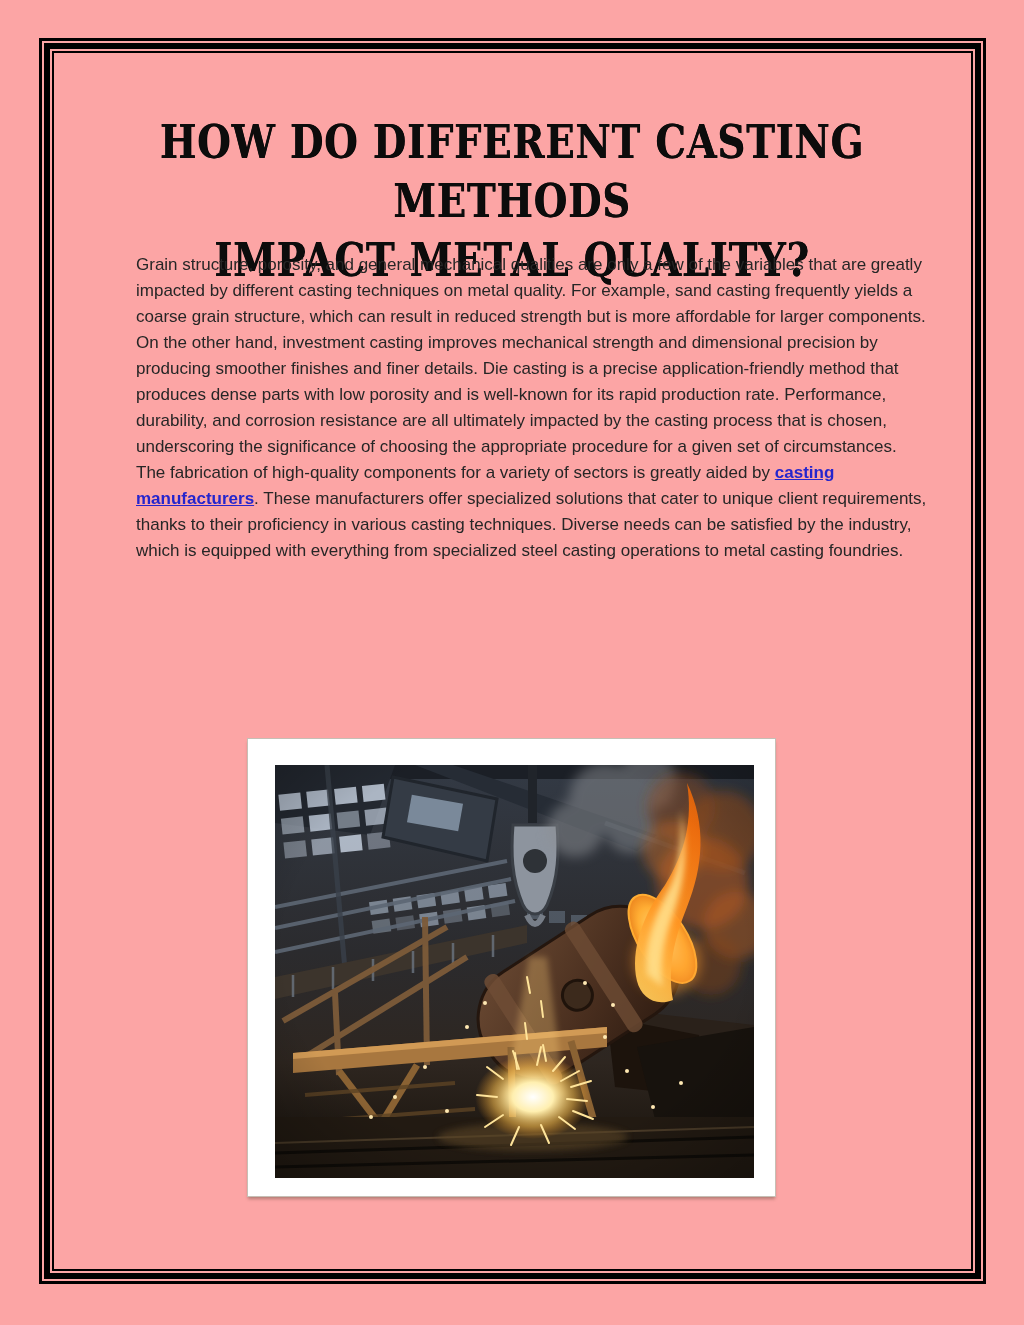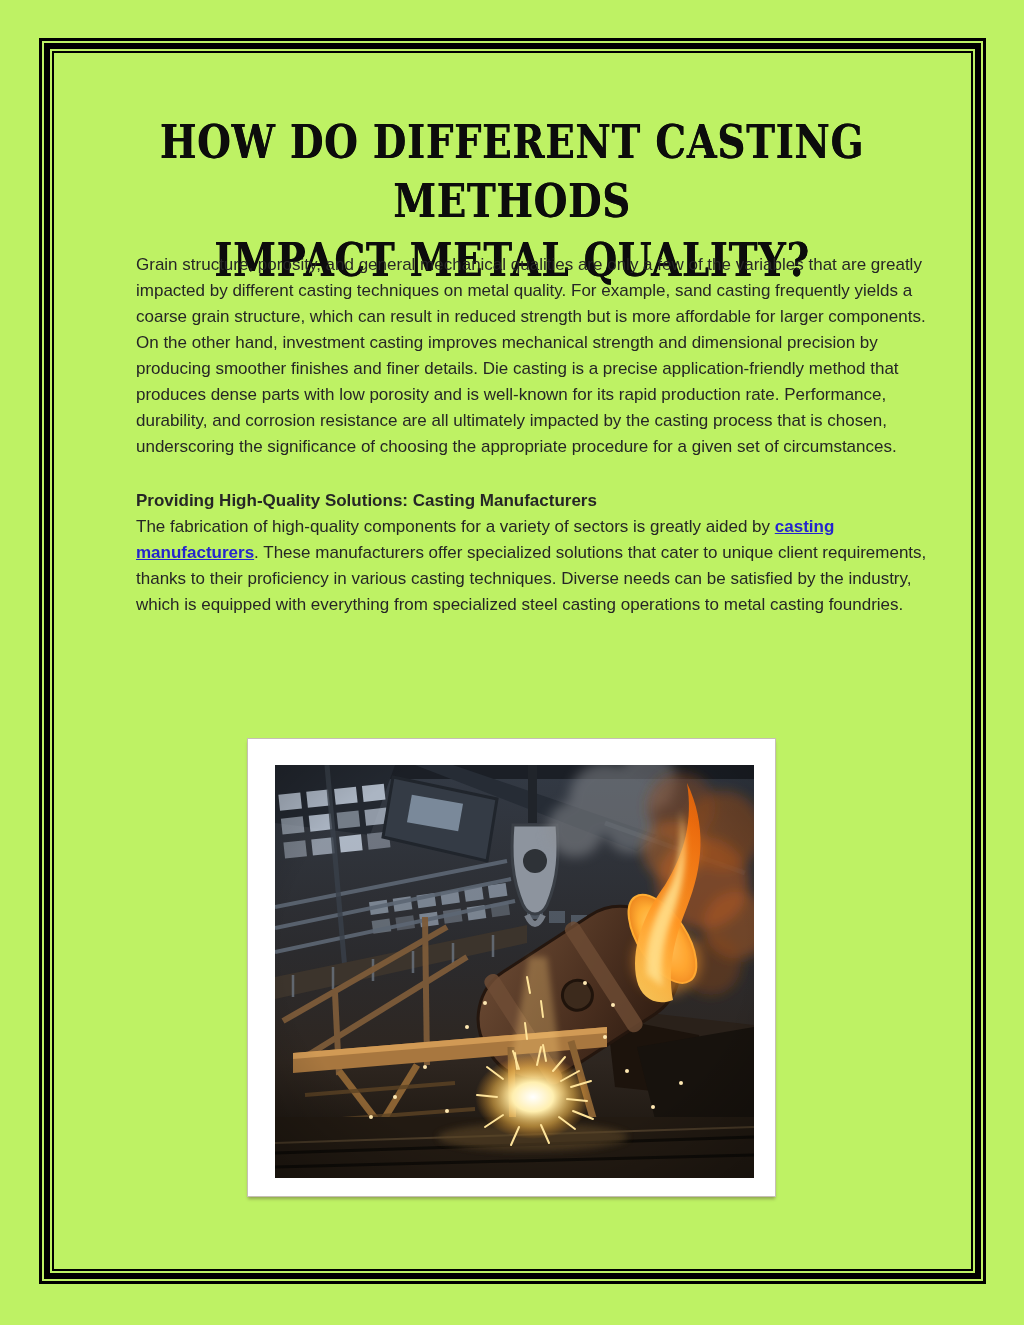--- a/index.html
+++ b/index.html
@@ -1,20 +1,20 @@
 <!DOCTYPE html>
 <html><head>
 <meta charset="utf-8">
 <style>
   html,body{margin:0;padding:0;background:#888;}
   .page{
     position:relative;
     width:1024px;height:1325px;
     margin:0 auto;
-    background:#bef264;
+    background:#fca5a5;
     overflow:hidden;
     font-family:"Liberation Sans", sans-serif;
   }
   
   .frame{
     position:absolute;left:39px;top:38px;width:947px;height:1246px;
     border:3px solid #000;padding:2px;box-sizing:border-box;
   }
   .frame-mid{
     width:100%;height:100%;border:6px solid #000;padding:2px;box-sizing:border-box;
@@ -64,21 +64,20 @@
     </div>
   </div>
 
   <h1 class="title">
     <span>HOW DO DIFFERENT CASTING METHODS</span>
     <span>IMPACT METAL QUALITY?</span>
   </h1>
 
   <div class="content">
     <p>Grain structure, porosity, and general mechanical qualities are only a few of the variables that are greatly impacted by different casting techniques on metal quality. For example, sand casting frequently yields a coarse grain structure, which can result in reduced strength but is more affordable for larger components. On the other hand, investment casting improves mechanical strength and dimensional precision by producing smoother finishes and finer details. Die casting is a precise application-friendly method that produces dense parts with low porosity and is well-known for its rapid production rate. Performance, durability, and corrosion resistance are all ultimately impacted by the casting process that is chosen, underscoring the significance of choosing the appropriate procedure for a given set of circumstances.</p>
-    <p class="section-heading">Providing High-Quality Solutions: Casting Manufacturers</p>
     <p><span>The fabrication of high-quality components for a variety of sectors is greatly aided by </span><a href="#" class="doc-link">casting manufacturers</a><span>. These manufacturers offer specialized solutions that cater to unique client requirements, thanks to their proficiency in various casting techniques. Diverse needs can be satisfied by the industry, which is equipped with everything from specialized steel casting operations to metal casting foundries.</span></p>
   </div>
 
   <figure class="image-card">
     <svg class="photo" viewBox="0 0 479 413" xmlns="http://www.w3.org/2000/svg">
       <defs>
         <linearGradient id="bgGrad" x1="0" y1="0" x2="0" y2="1">
           <stop offset="0" stop-color="#333a45"></stop>
           <stop offset="0.45" stop-color="#2b2b2e"></stop>
           <stop offset="0.72" stop-color="#2e2620"></stop>

